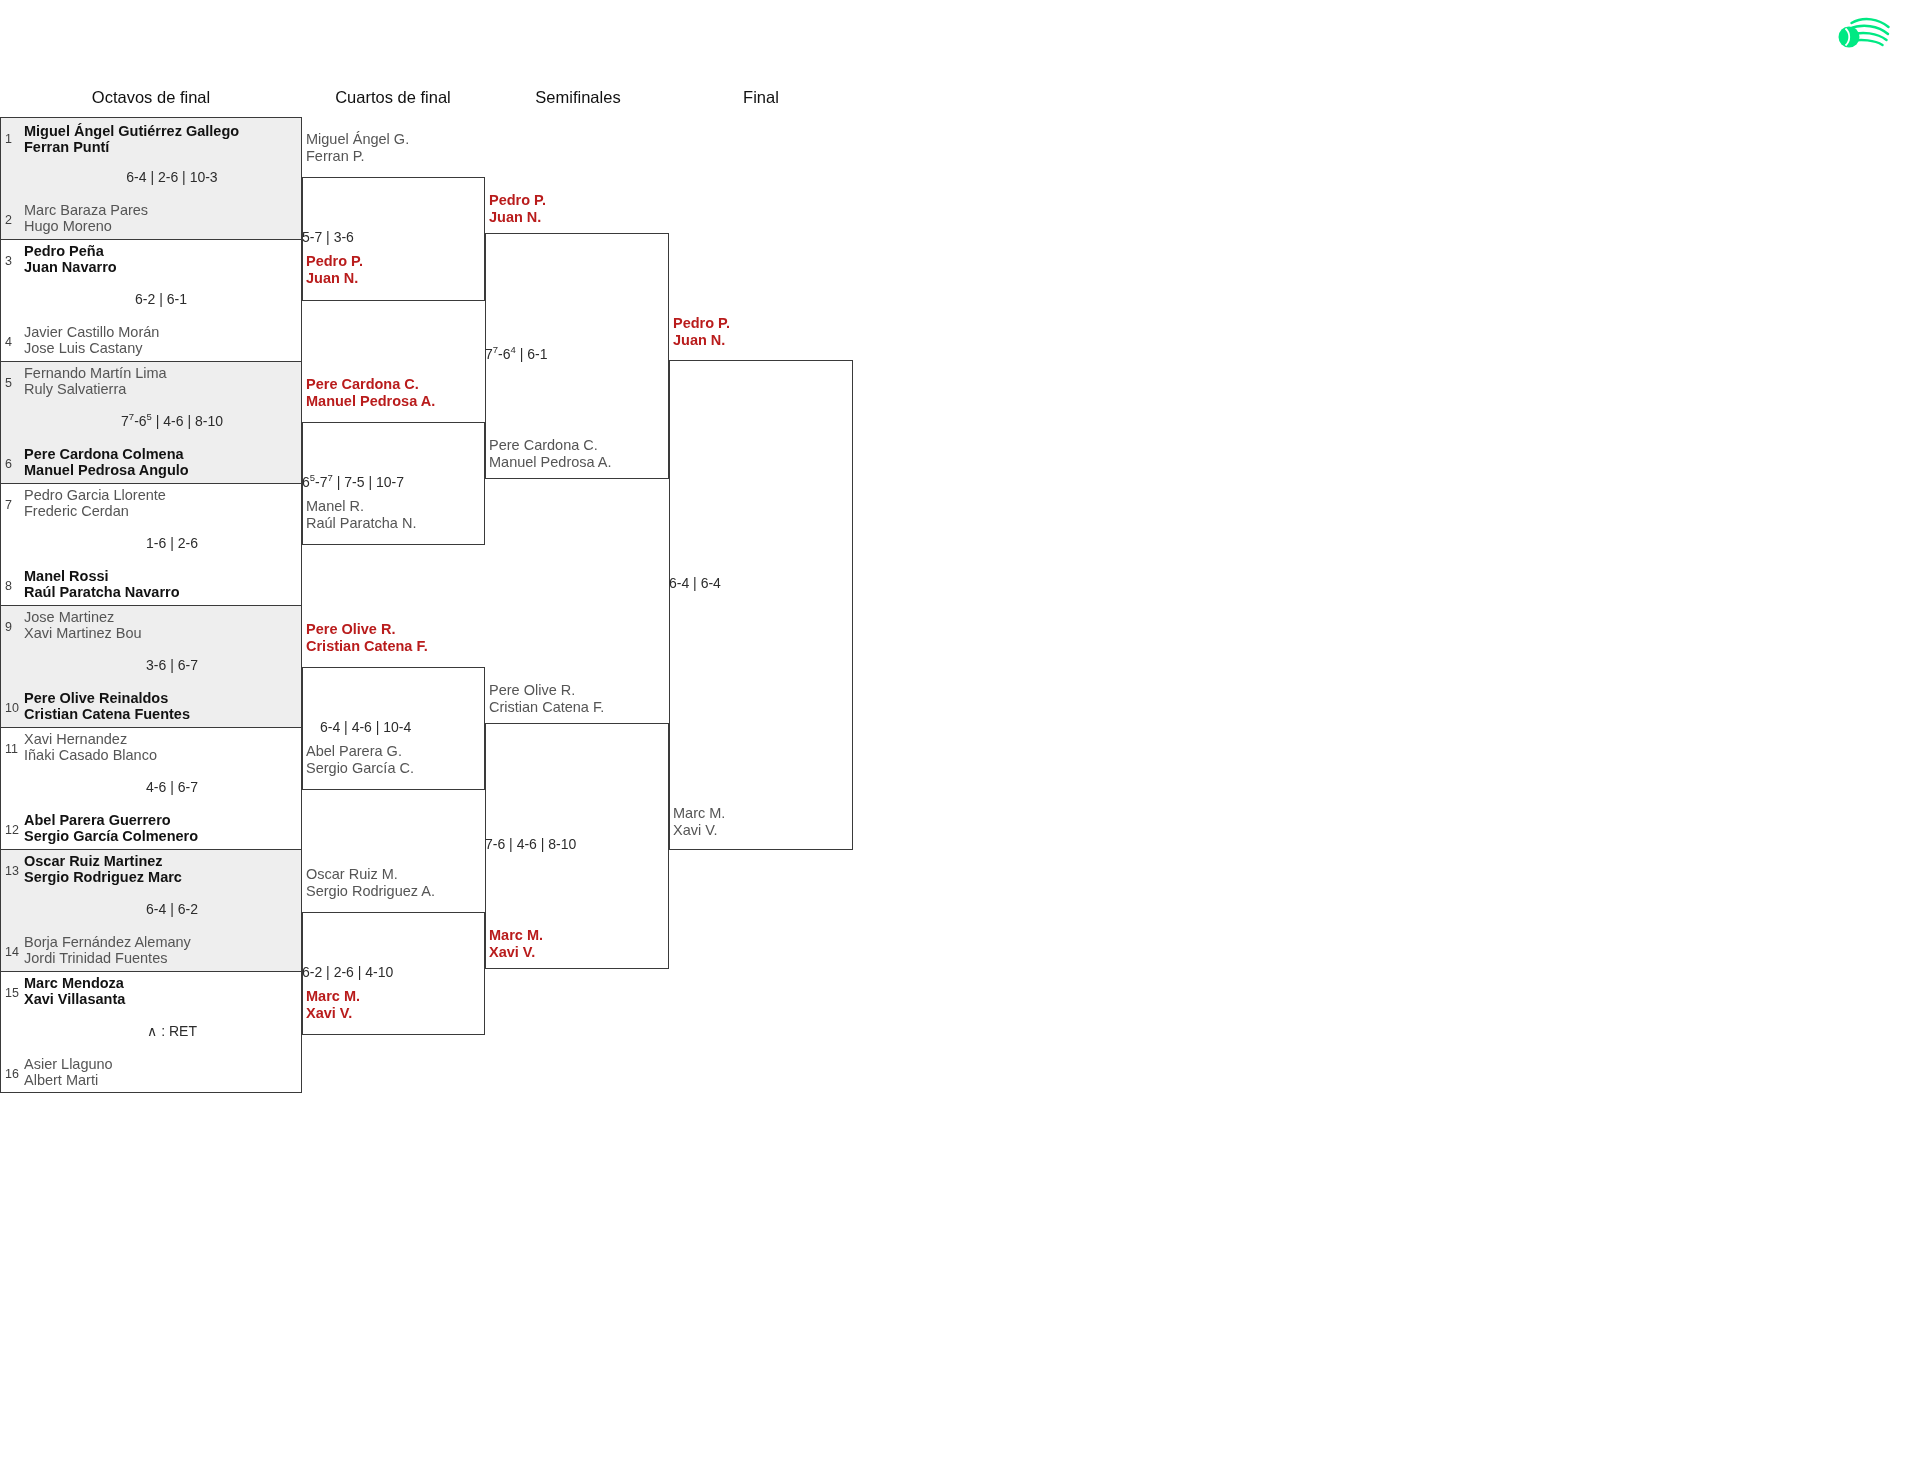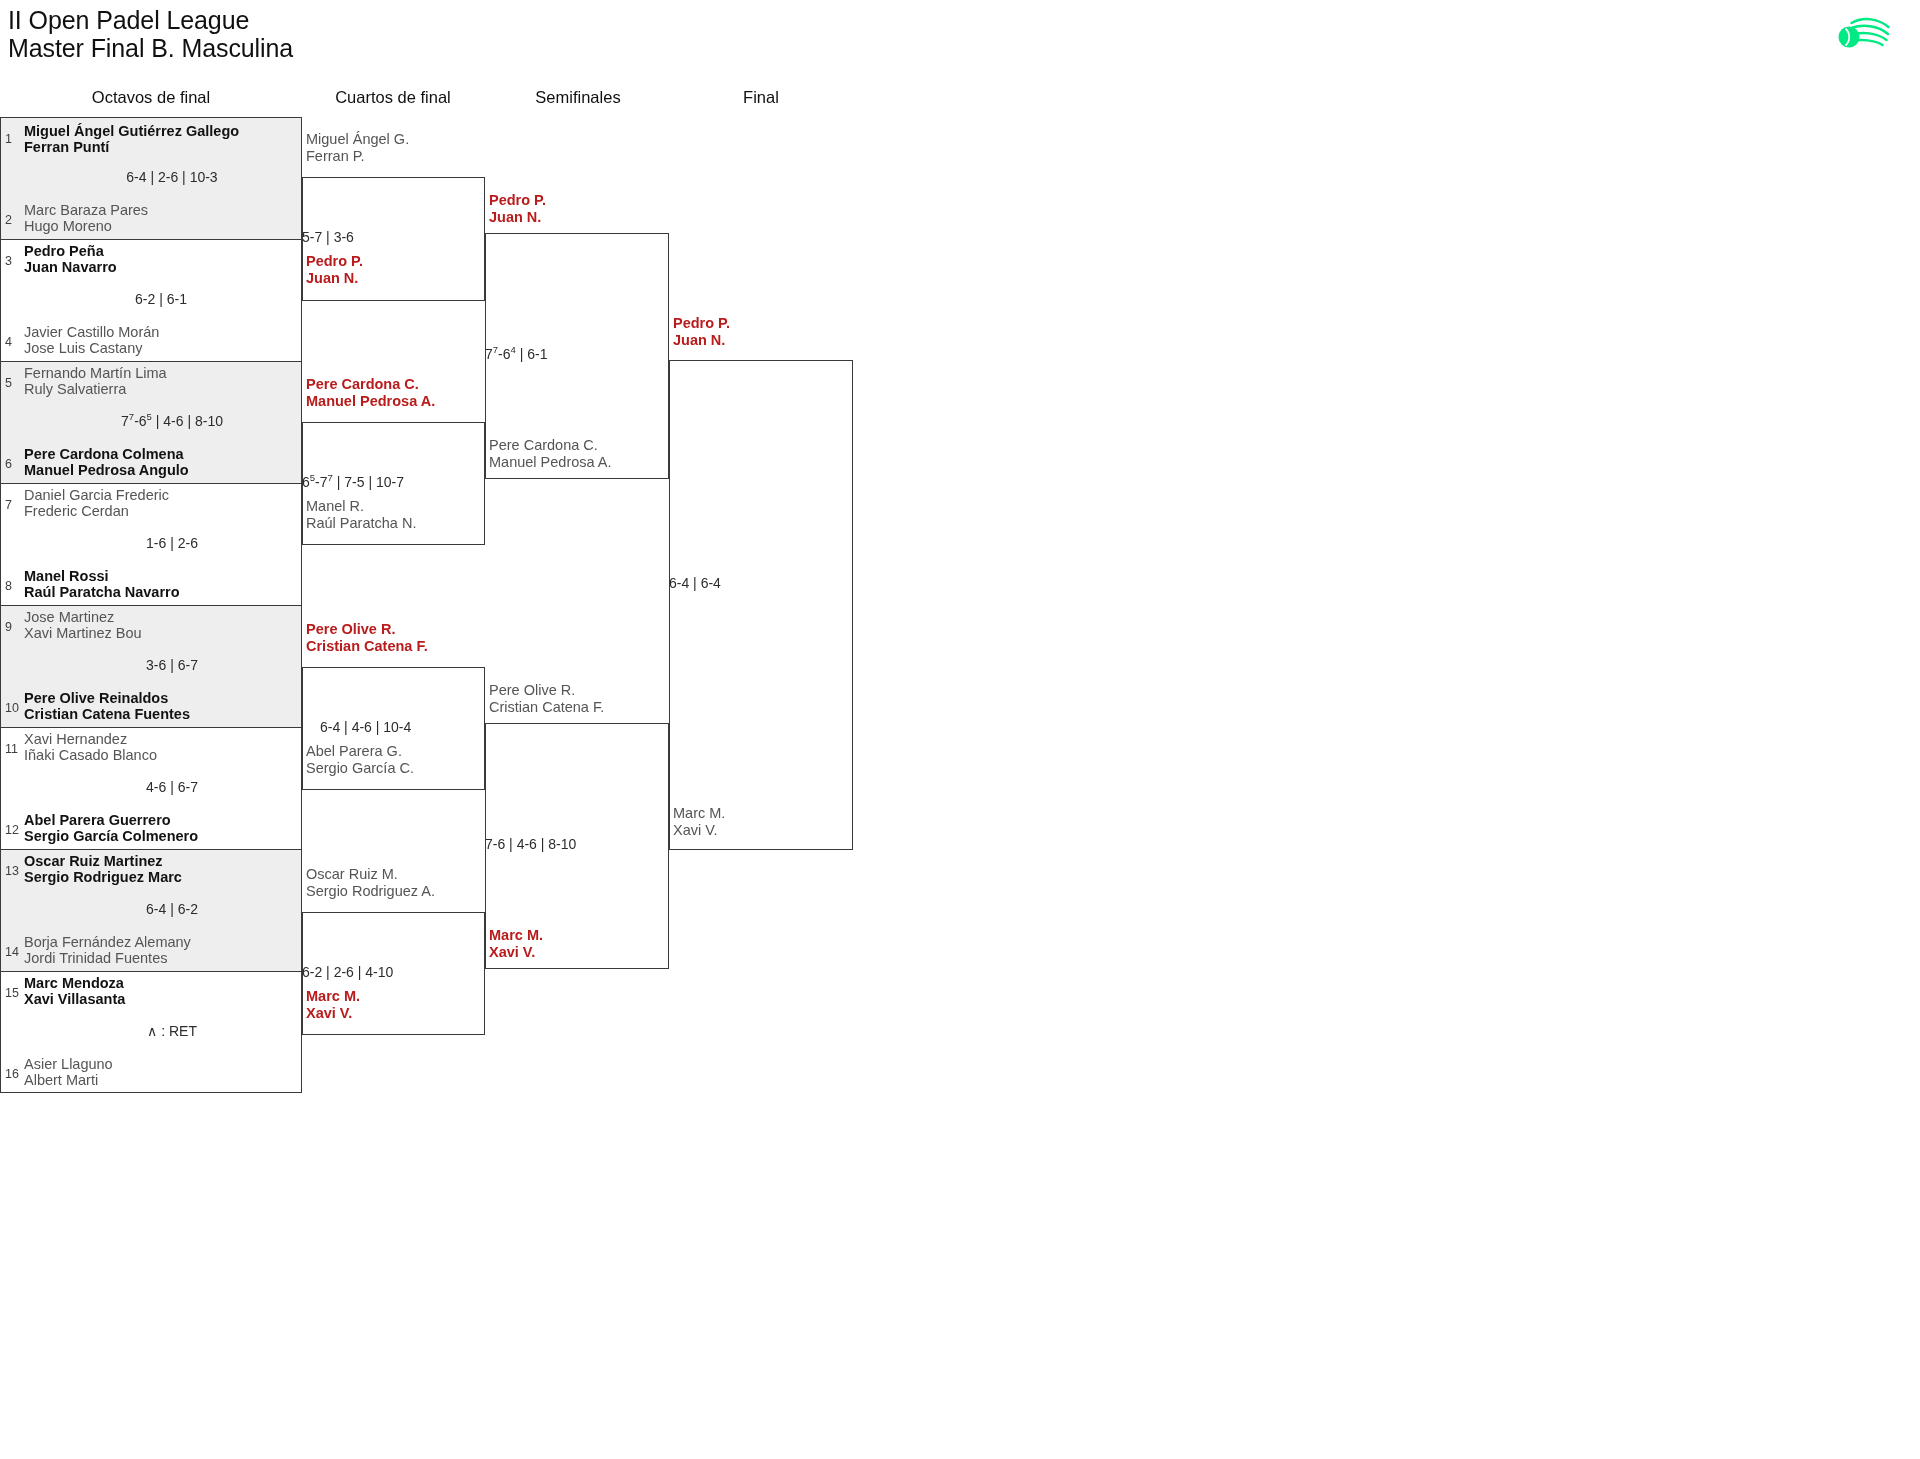--- a/index.html
+++ b/index.html
@@ -129,24 +129,20 @@
   .rteam .ln { display: block; }
   .rteam.win { font-weight: 700; color: #b91c1c; }
   .rteam.lose { font-weight: 400; color: #555555; }
 
   sup { font-size: 0.68em; vertical-align: super; line-height: 0; }
 </style>
 </head>
 <body>
 
 <div id="header">
-  <div id="title-block">
-    <span id="title-line1">II Open Padel League</span>
-    <span id="title-line2">Master Final B. Masculina</span>
-  </div>
   <div id="logo">
     <svg viewBox="0 0 110 92" width="56" height="46" aria-hidden="true">
       <g fill="none" stroke="#00E983" stroke-width="5" stroke-linecap="round">
         <path d="M30 22 C55 8, 85 14, 104 30"></path>
         <path d="M26 34 C52 22, 84 28, 103 44"></path>
         <path d="M26 46 C52 38, 82 42, 100 56"></path>
         <path d="M28 58 C50 54, 76 56, 92 66"></path>
       </g>
       <circle cx="25" cy="50" r="21" fill="#00E983"></circle>
       <path d="M18 33 C28 42, 28 58, 18 67" fill="none" stroke="#ffffff" stroke-width="3.5"></path>
@@ -191,21 +187,21 @@
     </div>
     <div class="r1-score" style="top: 413px;">7<sup>7</sup>-6<sup>5</sup> | 4-6 | 8-10</div>
     <div class="seed" style="top: 457px;">6</div>
     <div class="team win" style="top: 446px;">
       <span class="ln">Pere Cardona Colmena</span>
       <span class="ln">Manuel Pedrosa Angulo</span>
     </div>
     <div class="r1-match" style="top: 483px; height: 122px; position: absolute;"></div>
     <div class="seed" style="top: 498px;">7</div>
     <div class="team lose" style="top: 487px;">
-      <span class="ln">Daniel Garcia Frederic</span>
+      <span class="ln">Pedro Garcia Llorente</span>
       <span class="ln">Frederic Cerdan</span>
     </div>
     <div class="r1-score" style="top: 535px;">1-6 | 2-6</div>
     <div class="seed" style="top: 579px;">8</div>
     <div class="team win" style="top: 568px;">
       <span class="ln">Manel Rossi</span>
       <span class="ln">Raúl Paratcha Navarro</span>
     </div>
     <div class="r1-match shaded" style="top: 605px; height: 122px; position: absolute;"></div>
     <div class="seed" style="top: 620px;">9</div>

